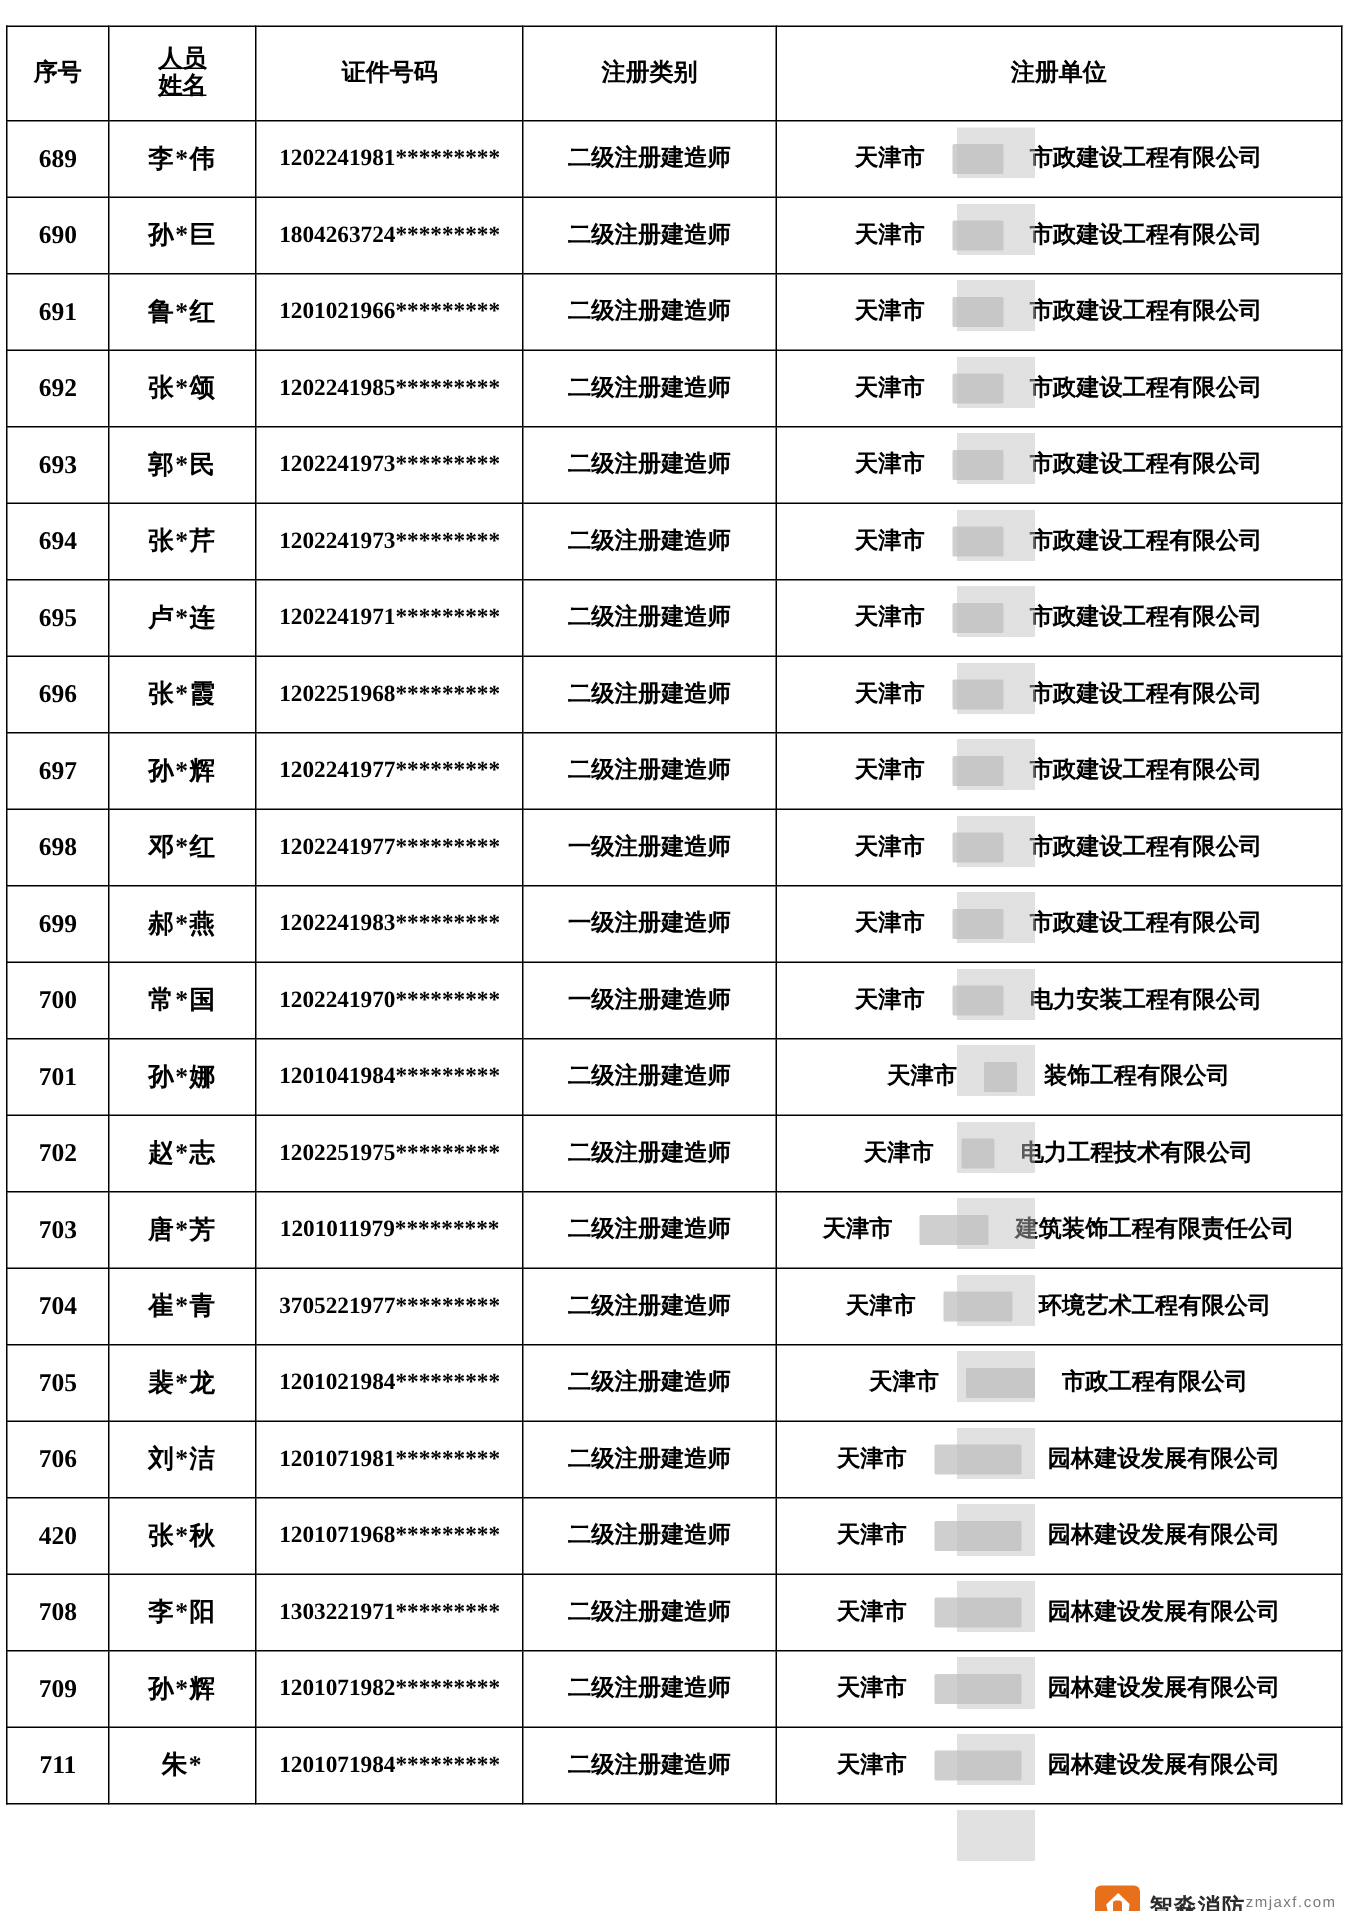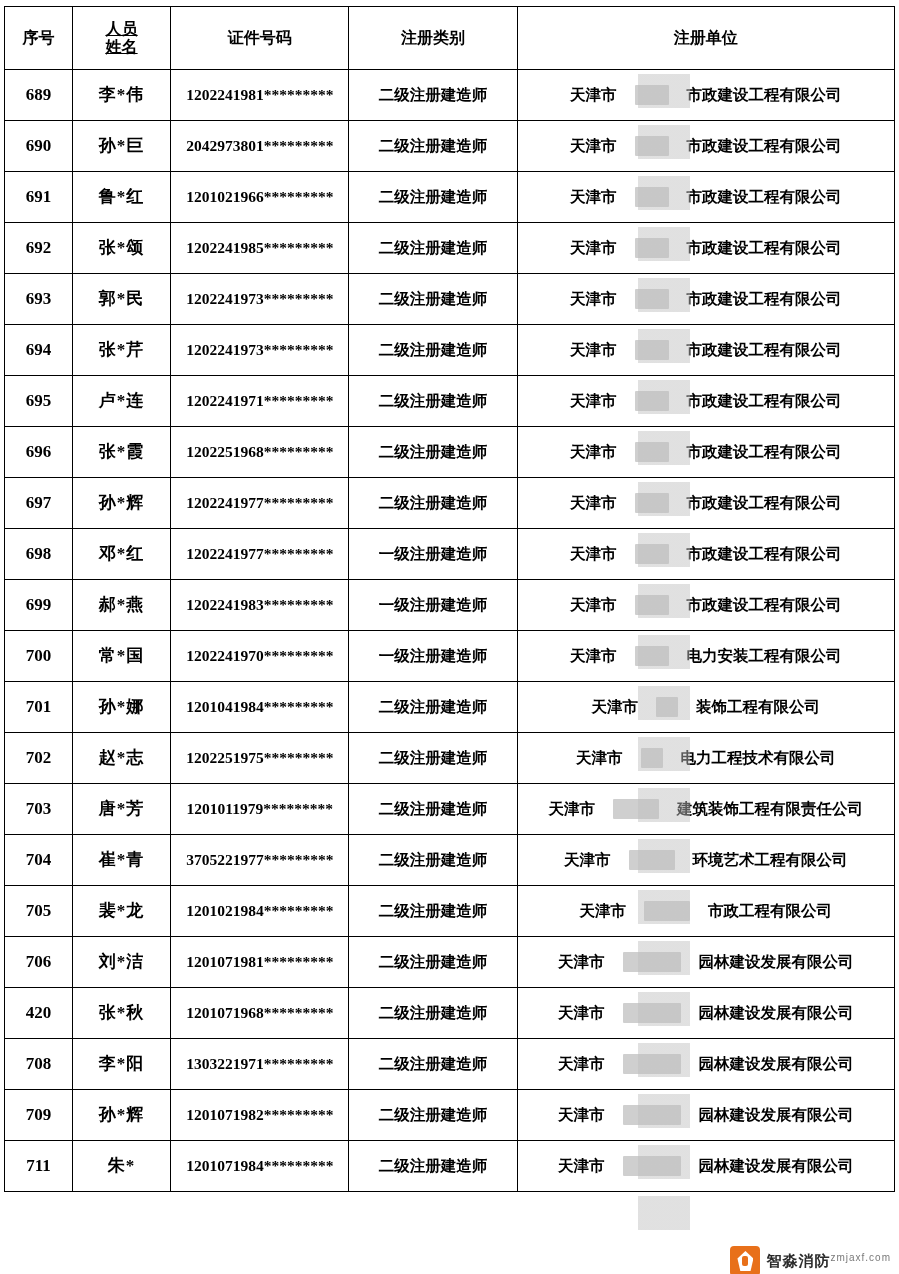--- a/index.html
+++ b/index.html
@@ -17,21 +17,21 @@
   }
   #page {
     position: relative;
     width: 899px;
     height: 1274px;
     box-sizing: border-box;
   }
   table.reg-table {
     border-collapse: collapse;
     width: 891px;
-    margin: 6px 0 0 4px;
+    margin: 17px 0 0 4px;
     table-layout: fixed;
   }
   table.reg-table td, table.reg-table th {
     border: 1px solid #000;
     text-align: center;
     vertical-align: middle;
     font-weight: bold;
     font-size: 16px;
     padding: 0;
     line-height: 1.15;
@@ -186,21 +186,21 @@
           <td class="type">二级注册建造师</td>
           <td class="unit"><span class="unit-wrap">
               <span>天津市</span>
               <span class="redact w1"></span>
               <span>市政建设工程有限公司</span>
             </span></td>
         </tr>
         <tr>
           <td class="idx">690</td>
           <td class="name">孙*巨</td>
-          <td class="id">2042973801*********</td>
+          <td class="id">1804263724*********</td>
           <td class="type">二级注册建造师</td>
           <td class="unit"><span class="unit-wrap">
               <span>天津市</span>
               <span class="redact w1"></span>
               <span>市政建设工程有限公司</span>
             </span></td>
         </tr>
         <tr>
           <td class="idx">691</td>
           <td class="name">鲁*红</td>

